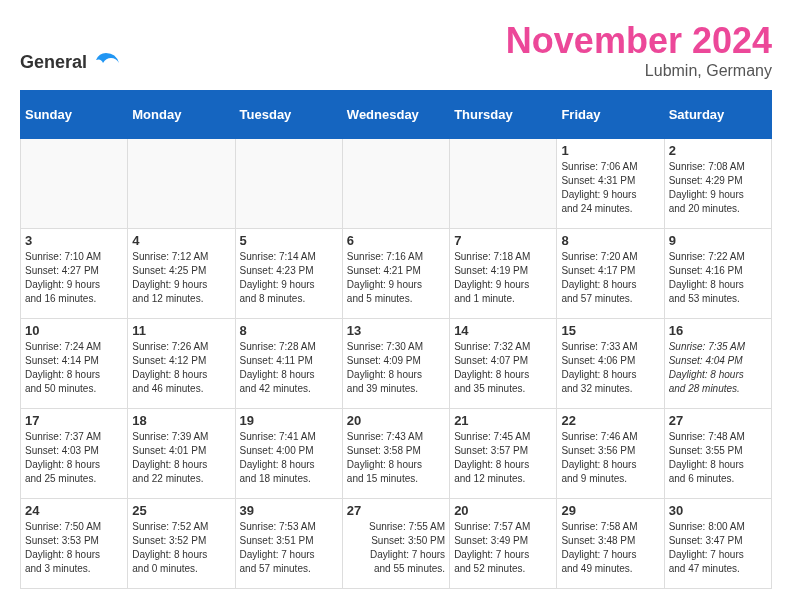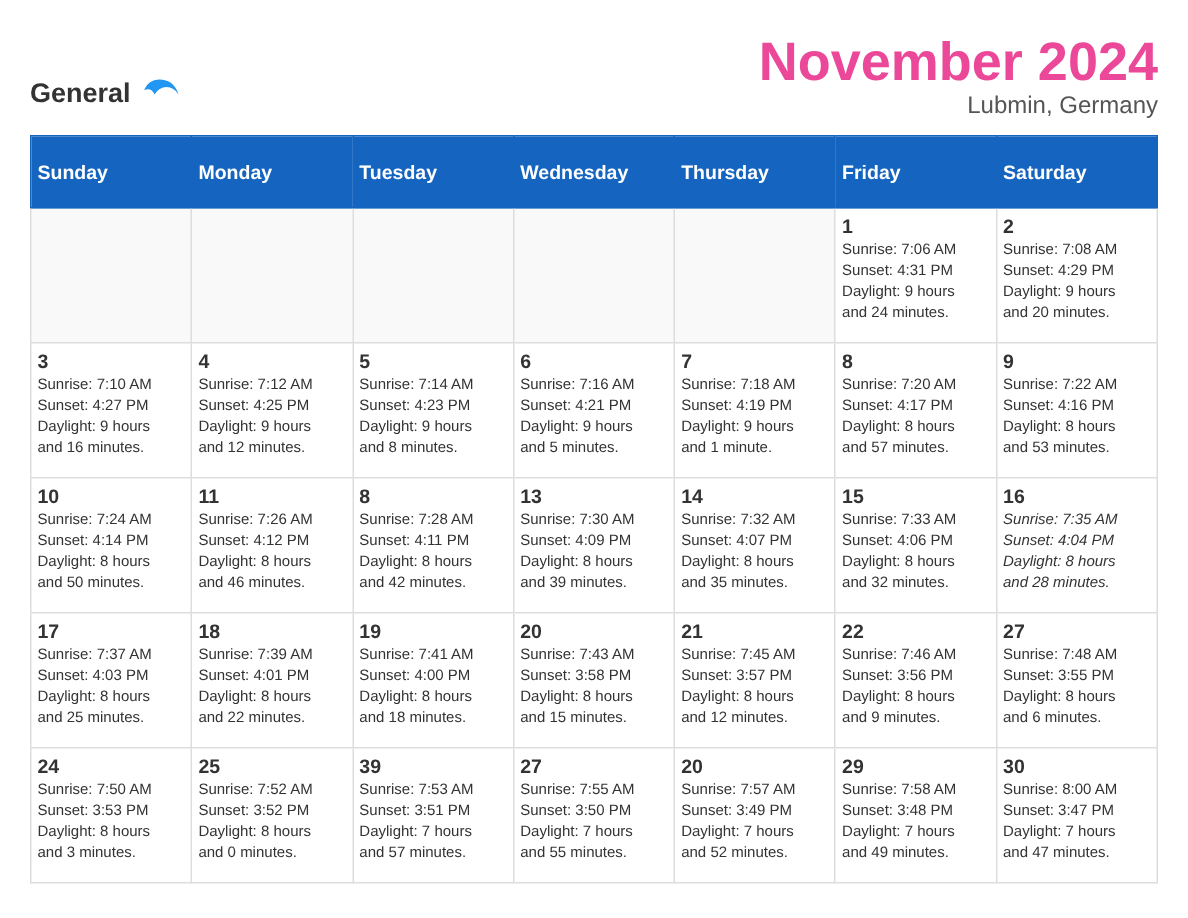--- a/index.html
+++ b/index.html
@@ -315,21 +315,21 @@
         </td>
         <td>
           <span class="day-number">39</span>
           <div class="day-info" style="white-space: pre-line;">Sunrise: 7:53 AM
 Sunset: 3:51 PM
 Daylight: 7 hours
 and 57 minutes.</div>
         </td>
         <td>
           <span class="day-number">27</span>
-          <div class="day-info" style="white-space: pre-line;">Sunrise: 7:55 AM
+          <div class="day-info" style="white-space: pre-line; text-align: right;">Sunrise: 7:55 AM
 Sunset: 3:50 PM
 Daylight: 7 hours
 and 55 minutes.</div>
         </td>
         <td>
           <span class="day-number">20</span>
           <div class="day-info" style="white-space: pre-line;">Sunrise: 7:57 AM
 Sunset: 3:49 PM
 Daylight: 7 hours
 and 52 minutes.</div>

